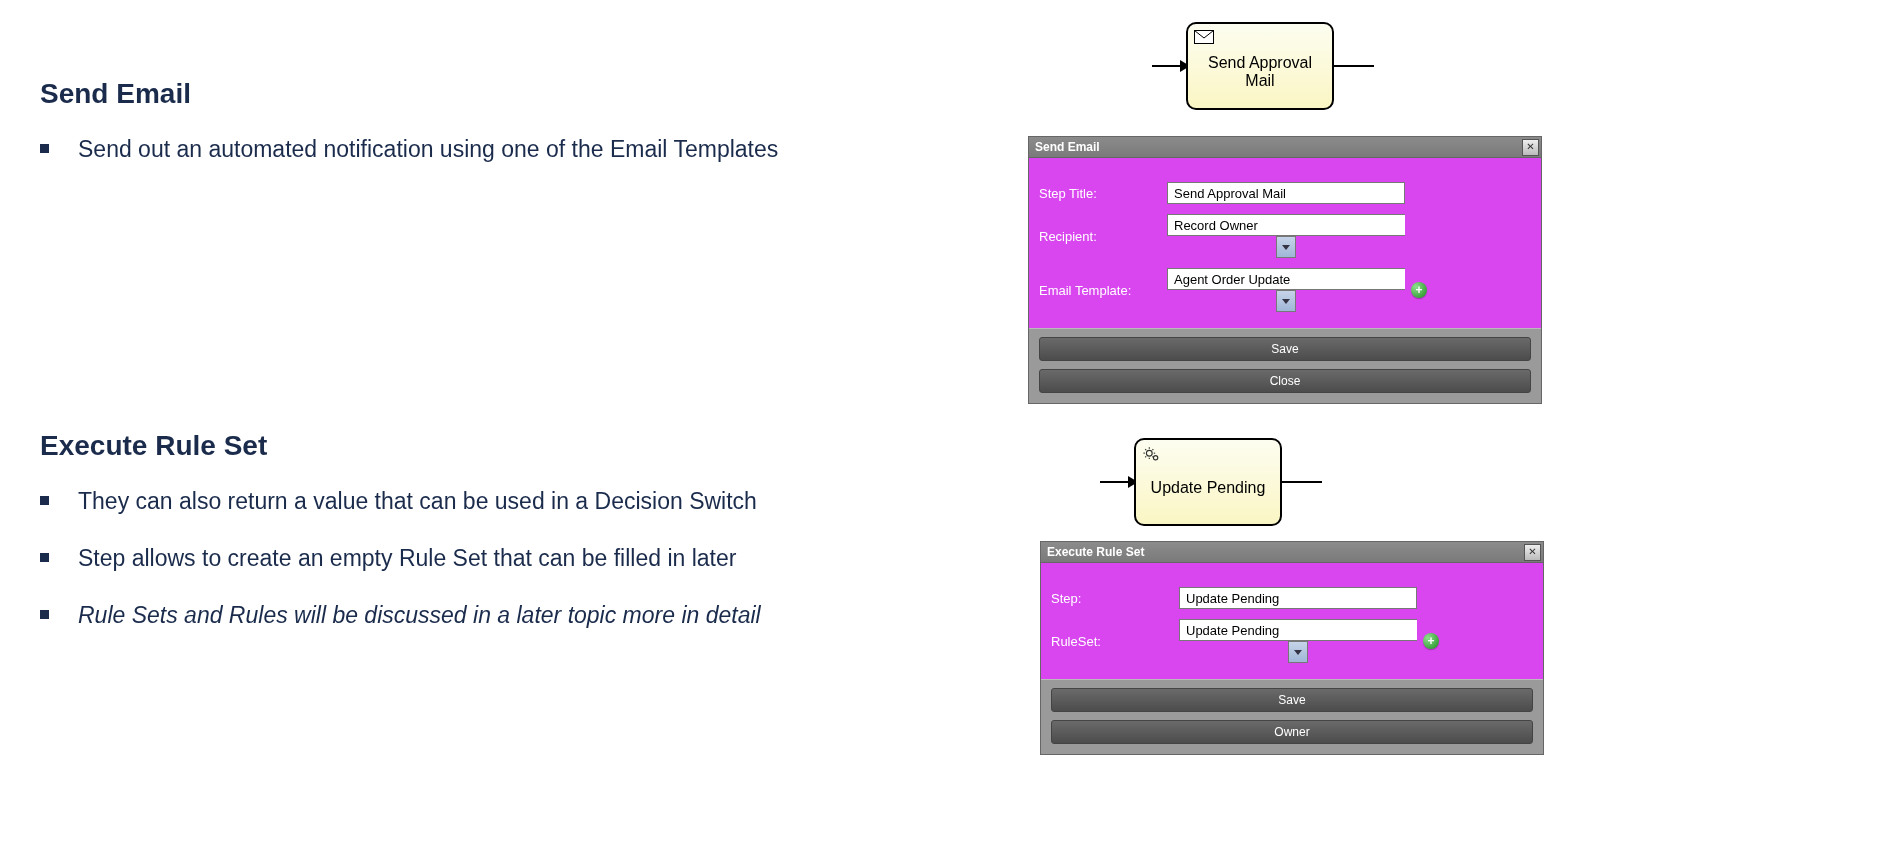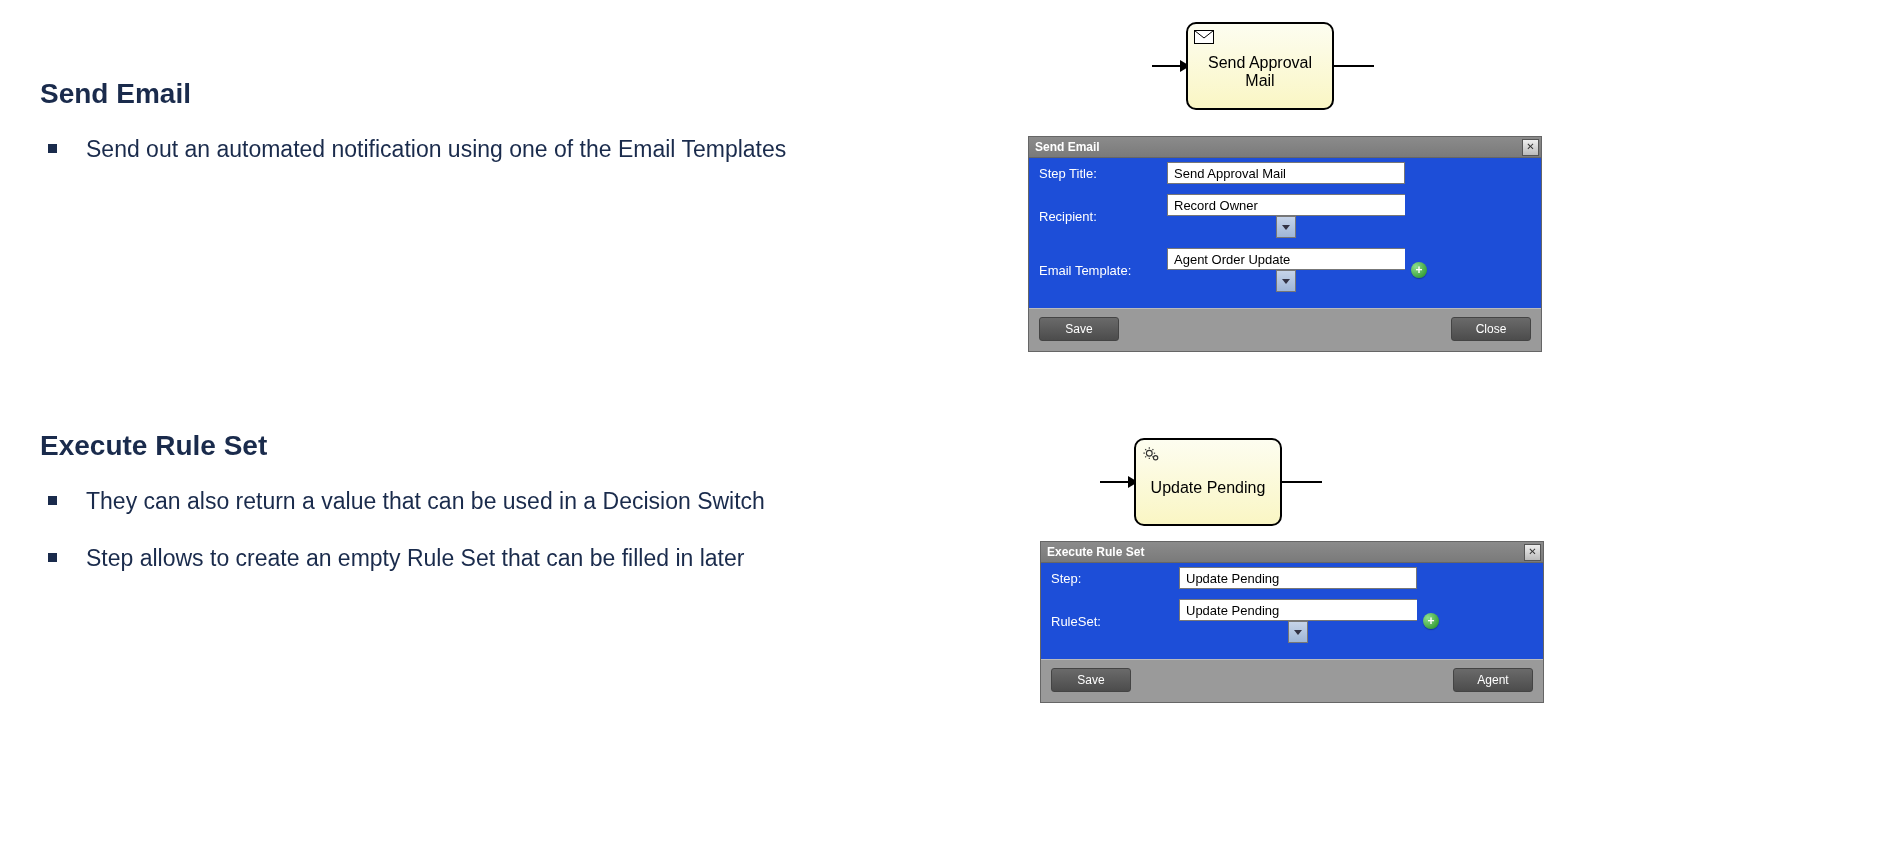--- a/index.html
+++ b/index.html
@@ -24,21 +24,21 @@
   .section2 { top: 430px; }
   h2 {
     font-size: 28px;
     font-weight: 700;
     color: #1a2b4c;
     margin: 0 0 24px 0;
   }
   ul.bullets {
     list-style: none;
     padding: 0;
-    margin: 8px;
+    margin: 0;
   }
   ul.bullets li {
     position: relative;
     padding-left: 38px;
     margin: 0 0 26px 0;
     font-size: 23px;
     color: #1a2b4c;
     line-height: 1.35;
   }
   ul.bullets li::before {
@@ -141,22 +141,22 @@
     background: linear-gradient(#eee, #bbb);
     display: flex;
     align-items: center;
     justify-content: center;
     font-size: 10px;
     line-height: 1;
     color: #333;
     cursor: pointer;
   }
   .dlg-body {
-    padding: 4px 10px 6px 10px;
-    background: #1d4ed8;
+    padding: 24px 10px 6px 10px;
+    background: #d946ef;
   }
   .field-row {
     display: flex;
     align-items: center;
     margin-bottom: 10px;
   }
   .field-label {
     width: 128px;
     color: #fff;
     font-size: 13px;
@@ -204,22 +204,23 @@
     font-weight: 700;
     font-size: 12px;
     cursor: pointer;
     box-shadow: 0 1px 1px rgba(0,0,0,.3);
   }
   .dlg-footer {
     background: #9a9a9a;
     border-top: 1px solid #bbb;
     padding: 8px 10px 10px 10px;
     display: flex;
-    justify-content: space-between;
+    justify-content: center;
     gap: 8px;
+    flex-direction: column;
   }
   .dlg-btn {
     min-width: 78px;
     height: 22px;
     border: 1px solid #444;
     border-radius: 3px;
     background: linear-gradient(#6a6a6a, #4c4c4c);
     color: #fff;
     font-size: 12px;
     display: flex;
@@ -288,20 +289,21 @@
       <div class="dlg-btn">Save</div>
       <div class="dlg-btn">Close</div>
     </div>
   </div>
 
   <div class="left-col section2">
     <h2>Execute Rule Set</h2>
     <ul class="bullets">
       <li>They can also return a value that can be used in a Decision Switch</li>
       <li>Step allows to create an empty Rule Set that can be filled in later</li>
+      <li class="italic">Rule Sets and Rules will be discussed in a later topic more in detail</li>
     </ul>
   </div>
 
   <div class="node-wrap n2">
     <div class="arrow"></div>
     <div class="node">
       <div class="node-icon">
         <svg viewBox="0 0 20 20" width="20" height="18">
           <g fill="none" stroke="#333" stroke-width="1.3">
             <circle cx="7" cy="8" r="3.2"></circle>
@@ -340,17 +342,17 @@
           <input class="combo" value="Update Pending" style="">
           <div class="combo-btn">
               <div class="combo-caret"></div>
             </div>
         </div>
         <div class="plus-badge">+</div>
       </div>
     </div>
     <div class="dlg-footer">
       <div class="dlg-btn">Save</div>
-      <div class="dlg-btn">Agent</div>
+      <div class="dlg-btn">Owner</div>
     </div>
   </div>
 
 </div>
 
 </body></html>

